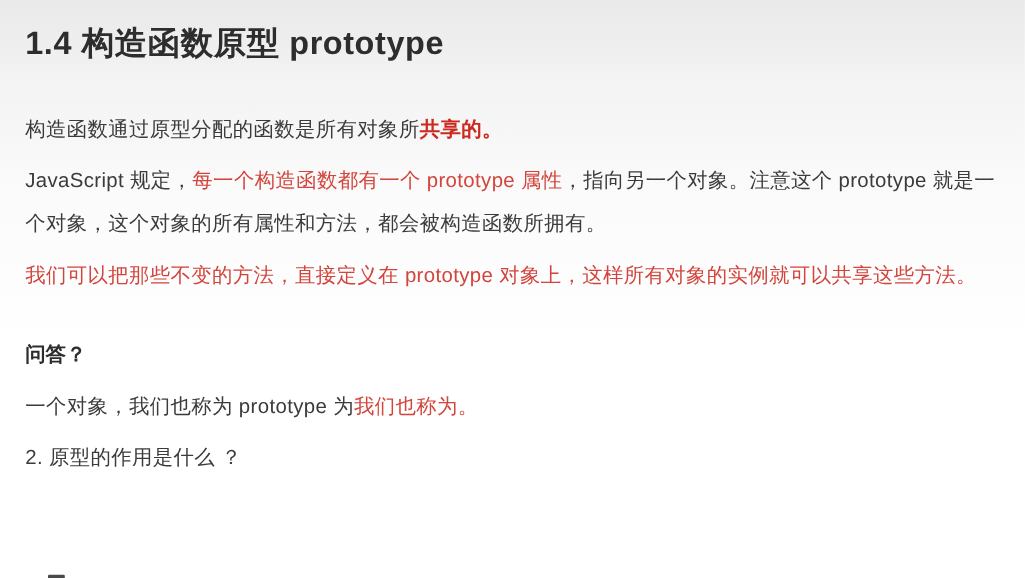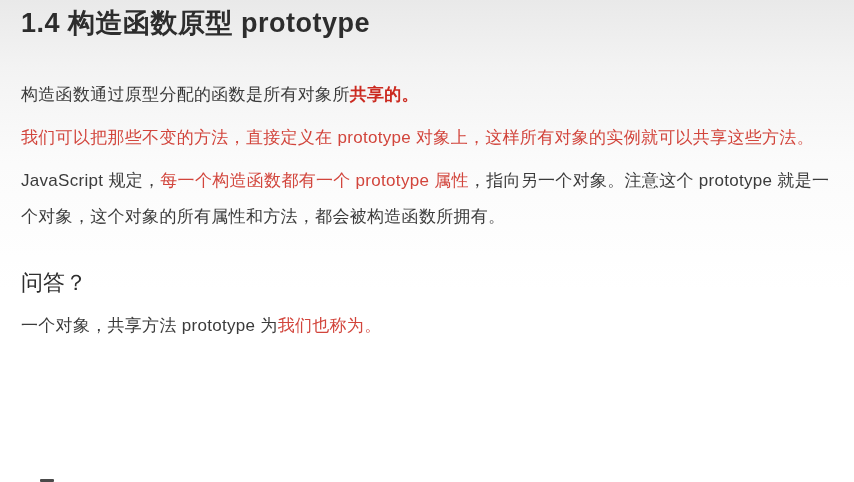--- a/index.html
+++ b/index.html
@@ -4,42 +4,42 @@
 <style>
   html, body { margin: 0; padding: 0; }
   body {
     width: 854px; height: 482px;
     overflow: hidden;
     font-family: "Liberation Sans", "DejaVu Sans", sans-serif;
     background: linear-gradient(180deg, var(--bg-top, #e9e9e9) 0%, #f3f3f3 14%, #fbfbfb 34%, var(--bg-bottom, #ffffff) 60%);
     position: relative;
   }
   .doc {
-    padding: 3px 16px 0 21px;
+    padding: 16px 16px 0 21px;
     color: var(--text, #3b3b3b);
   }
   h1.title {
     margin: 0 0 34px 0;
     font-size: 27px;
     line-height: 40px;
     font-weight: bold;
     color: var(--heading, #2d2d2d);
     letter-spacing: 0.5px;
   }
   p.para {
     margin: 0 0 7px 0;
     font-size: 17px;
     line-height: 36px;
     letter-spacing: 0.3px;
   }
   p.qa-heading {
     margin: 30px 0 7px 0;
-    font-size: 22px;
+    font-size: 17px;
     line-height: 36px;
-    font-weight: normal;
+    font-weight: bold;
     color: var(--heading, #2d2d2d);
   }
   .red      { color: var(--red, #d2453c); }
   .red-bold { color: var(--red-bold, #cb2a20); font-weight: bold; }
   .bottom-mark {
     position: absolute;
     left: 40px; bottom: 0;
     width: 14px; height: 3px;
     background: #4a4a4a;
     border-radius: 1px;
@@ -47,26 +47,27 @@
 </style>
 </head>
 <body style="--text: #3b3b3b; --heading: #2d2d2d; --red: #d2453c; --red-bold: #cb2a20; --bg-top: #e9e9e9; --bg-bottom: #ffffff;">
 
 <div class="doc">
 
   <h1 class="title">1.4 构造函数原型 prototype</h1>
 
   <p class="para"><span>构造函数通过原型分配的函数是所有对象所</span><span class="red-bold">共享的。</span></p>
 
+  <p class="para"><span>JavaScript 规定，</span><span class="red">每一个构造函数都有一个 prototype 属性</span><span>，指向另一个对象。注意这个 prototype 就是一个对象，这个对象的所有属性和方法，都会被构造函数所拥有。</span></p>
+
   <p class="para"><span class="red">我们可以把那些不变的方法，直接定义在 prototype 对象上，这样所有对象的实例就可以共享这些方法。</span></p>
-
-  <p class="para"><span>JavaScript 规定，</span><span class="red">每一个构造函数都有一个 prototype 属性</span><span>，指向另一个对象。注意这个 prototype 就是一个对象，这个对象的所有属性和方法，都会被构造函数所拥有。</span></p>
 
   <p class="qa-heading">问答？</p>
 
 
-  <p class="para"><span>一个对象，共享方法 prototype 为</span><span class="red">我们也称为。</span></p>
+  <p class="para"><span>一个对象，我们也称为 prototype 为</span><span class="red">我们也称为。</span></p>
 
+  <p class="para">2. 原型的作用是什么 ？</p>
 
 
 </div>
 
 <div class="bottom-mark"></div>
 
 </body></html>

